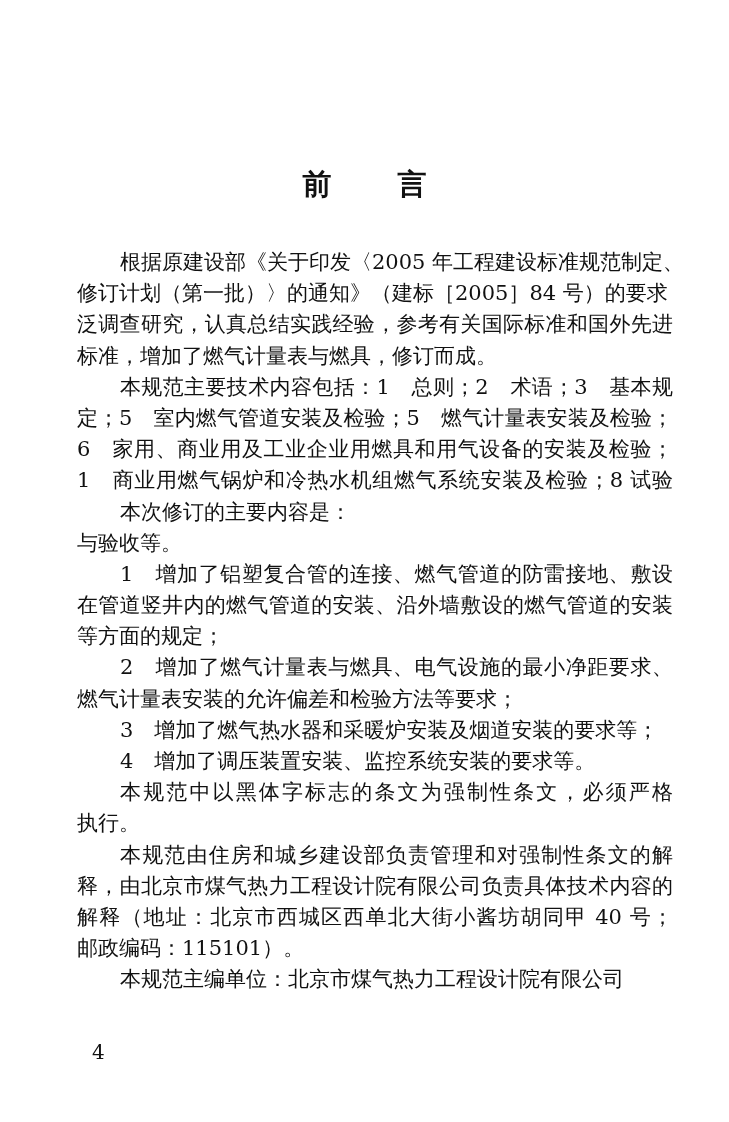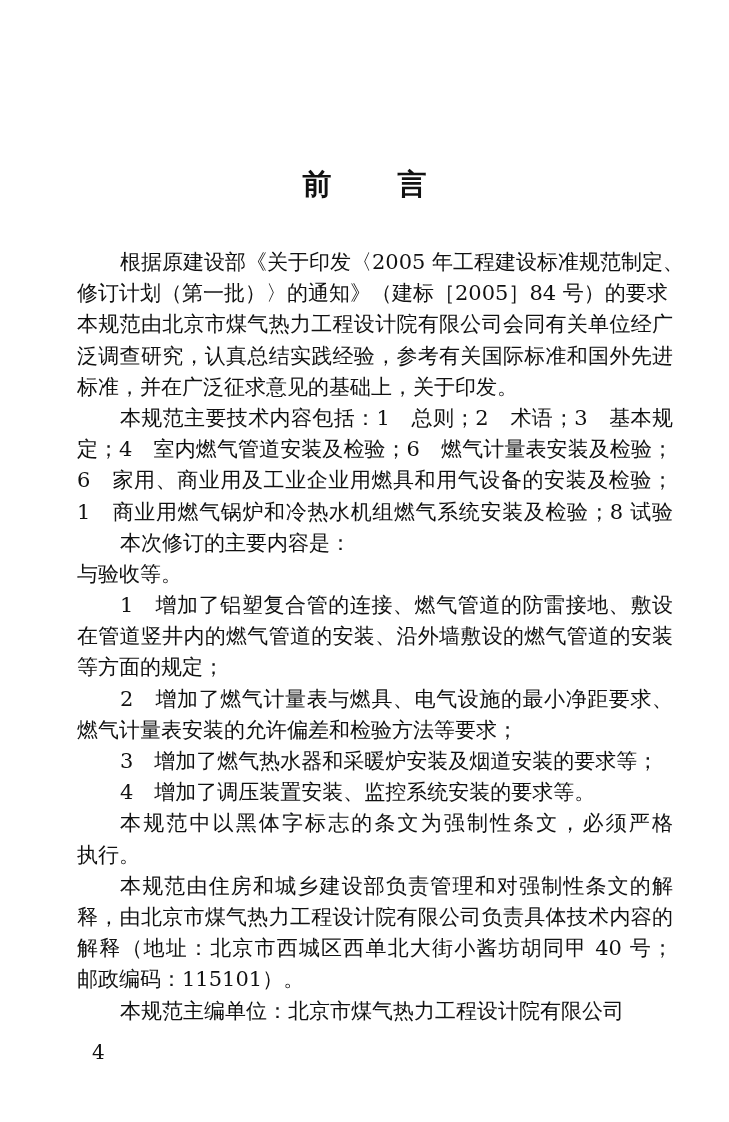--- a/index.html
+++ b/index.html
@@ -66,25 +66,24 @@
 </head>
 <body>
 
 <div class="page-title">
   <span>前</span><span class="title-gap"></span><span>言</span>
 </div>
 
 <div class="body-text">
   <div class="line indent">根据原建设部《关于印发〈2005 年工程建设标准规范制定、</div>
   <div class="line">修订计划（第一批）〉的通知》（建标［2005］84 号）的要求，</div>
-  <div class="line">本规范由北京市煤气热力工程设计院有限公司会同有关单位经广</div>
   <div class="line">泛调查研究，认真总结实践经验，参考有关国际标准和国外先进</div>
-  <div class="line last">标准，并在广泛征求意见的基础上，关于印发。</div>
+  <div class="line last">标准，增加了燃气计量表与燃具，修订而成。</div>
   <div class="line indent">本规范主要技术内容包括：1　总则；2　术语；3　基本规</div>
-  <div class="line">定；4　室内燃气管道安装及检验；6　燃气计量表安装及检验；</div>
+  <div class="line">定；5　室内燃气管道安装及检验；5　燃气计量表安装及检验；</div>
   <div class="line">6　家用、商业用及工业企业用燃具和用气设备的安装及检验；</div>
   <div class="line">1　商业用燃气锅炉和冷热水机组燃气系统安装及检验；8 试验</div>
   <div class="line indent last">本次修订的主要内容是：</div>
   <div class="line last">与验收等。</div>
   <div class="line indent">1　增加了铝塑复合管的连接、燃气管道的防雷接地、敷设</div>
   <div class="line">在管道竖井内的燃气管道的安装、沿外墙敷设的燃气管道的安装</div>
   <div class="line last">等方面的规定；</div>
   <div class="line indent">2　增加了燃气计量表与燃具、电气设施的最小净距要求、</div>
   <div class="line last">燃气计量表安装的允许偏差和检验方法等要求；</div>
   <div class="line indent last">3　增加了燃气热水器和采暖炉安装及烟道安装的要求等；</div>

